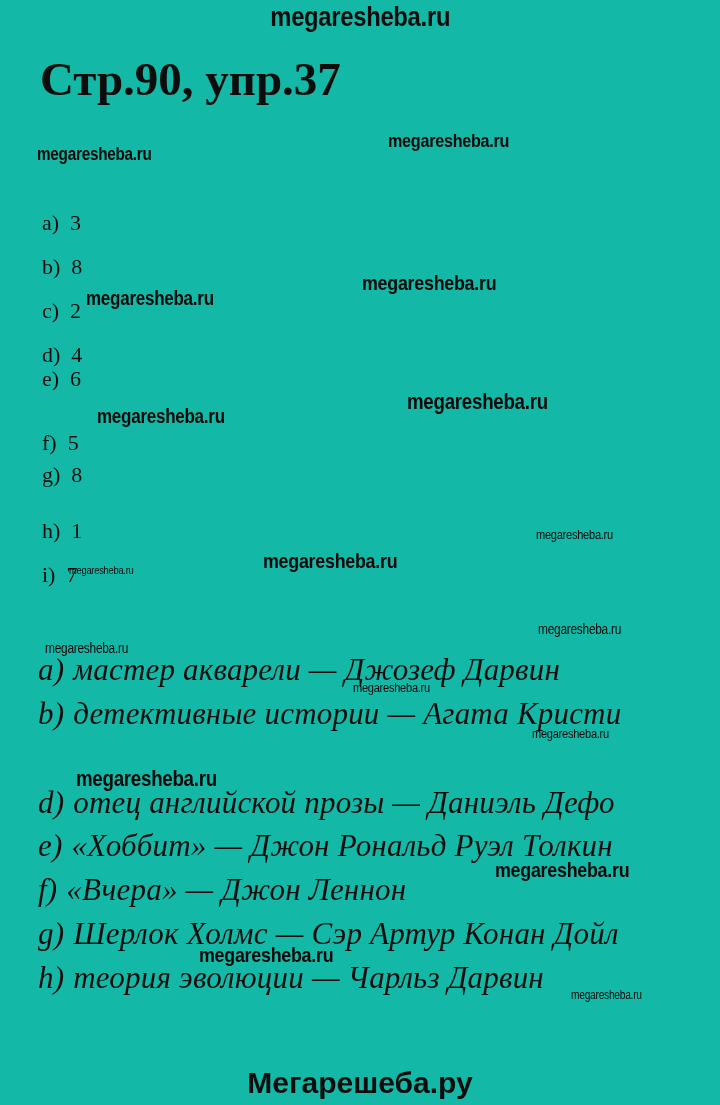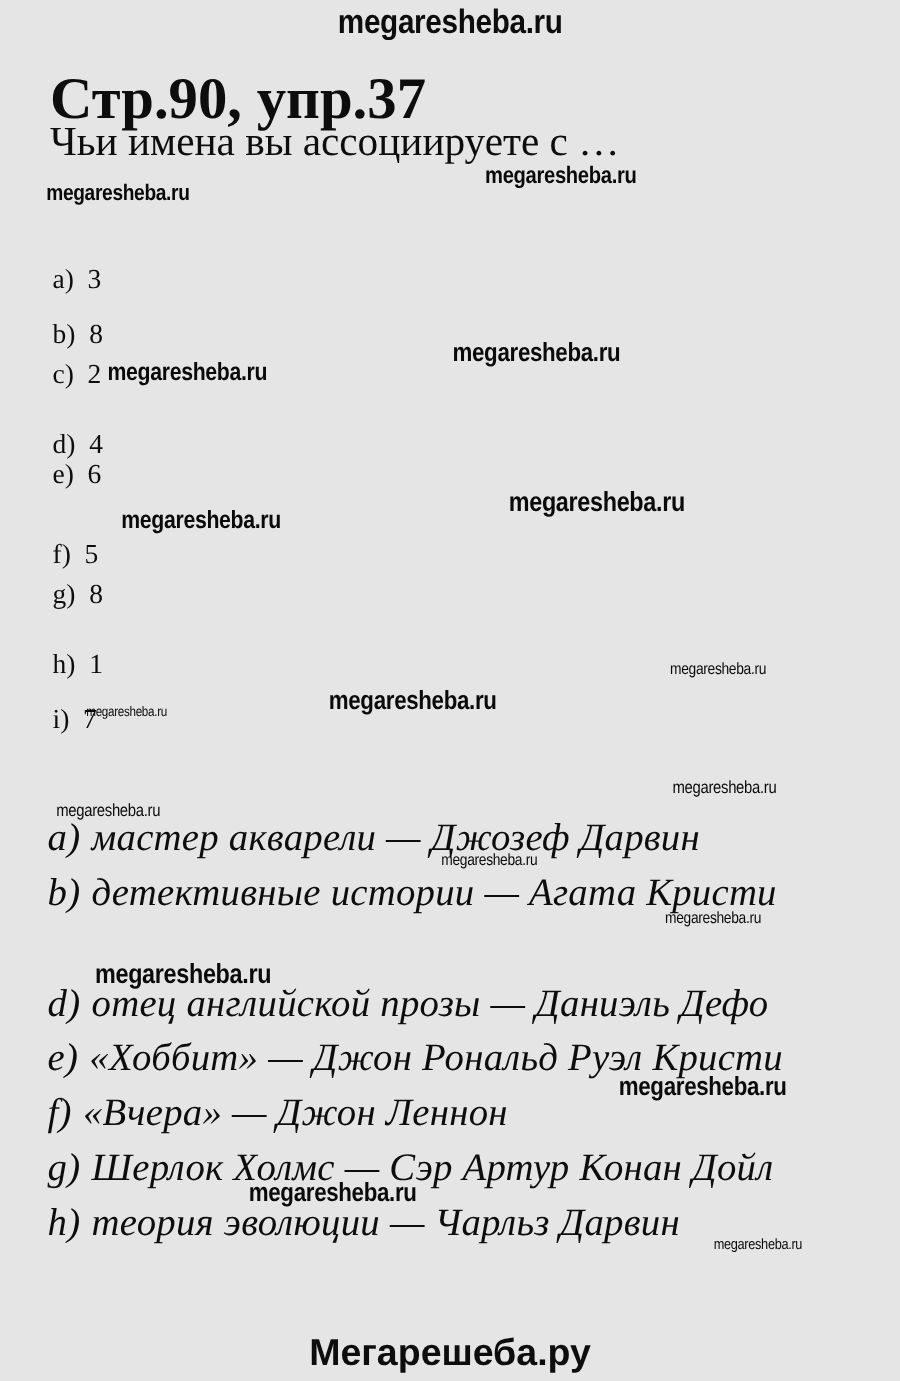--- a/index.html
+++ b/index.html
@@ -1,19 +1,19 @@
 <!DOCTYPE html>
 <html><head>
 <meta charset="utf-8">
 <style>
   html,body{margin:0;padding:0;background:#ffffff;}
   .page{
     position:relative;
     width:720px;height:1105px;
-    background:#e5e5e5;
+    background:#14b8a6;
     color:#0d0d0d;
     font-family:"Liberation Serif","DejaVu Serif",serif;
     overflow:hidden;
   }
   .site-header{
     position:absolute;top:2px;left:0;width:100%;
     text-align:center;
     font-family:"Liberation Sans","DejaVu Sans",sans-serif;
     font-weight:700;font-size:27px;
   }
@@ -57,29 +57,28 @@
 <body>
 
 <div class="page">
 
   <div class="site-header">
     <span class="condense">megaresheba.ru</span>
   </div>
 
   <h1 class="ex-title">Стр.90, упр.37</h1>
 
-  <div class="question">Чьи имена вы ассоциируете с …</div>
 
   <div class="num-row" style="top:210px">
     <span class="letter">a)</span><span class="value">3</span>
   </div>
   <div class="num-row" style="top:254px">
     <span class="letter">b)</span><span class="value">8</span>
   </div>
-  <div class="num-row" style="top:286px">
+  <div class="num-row" style="top:298px">
     <span class="letter">c)</span><span class="value">2</span>
   </div>
   <div class="num-row" style="top:342px">
     <span class="letter">d)</span><span class="value">4</span>
   </div>
   <div class="num-row" style="top:366px">
     <span class="letter">e)</span><span class="value">6</span>
   </div>
   <div class="num-row" style="top:430px">
     <span class="letter">f)</span><span class="value">5</span>
@@ -97,21 +96,21 @@
   <div class="match-row" style="top:652px">
     <span class="letter">a)</span><span class="text">мастер акварели — Джозеф Дарвин</span>
   </div>
   <div class="match-row" style="top:696px">
     <span class="letter">b)</span><span class="text">детективные истории — Агата Кристи</span>
   </div>
   <div class="match-row" style="top:785px">
     <span class="letter">d)</span><span class="text">отец английской прозы — Даниэль Дефо</span>
   </div>
   <div class="match-row" style="top:828px">
-    <span class="letter">e)</span><span class="text">«Хоббит» — Джон Рональд Руэл Кристи</span>
+    <span class="letter">e)</span><span class="text">«Хоббит» — Джон Рональд Руэл Толкин</span>
   </div>
   <div class="match-row" style="top:872px">
     <span class="letter">f)</span><span class="text">«Вчера» — Джон Леннон</span>
   </div>
   <div class="match-row" style="top:960px">
     <span class="letter">h)</span><span class="text">теория эволюции — Чарльз Дарвин</span>
   </div>
   <div class="match-row" style="top:916px">
     <span class="letter">g)</span><span class="text">Шерлок Холмс — Сэр Артур Конан Дойл</span>
   </div>

